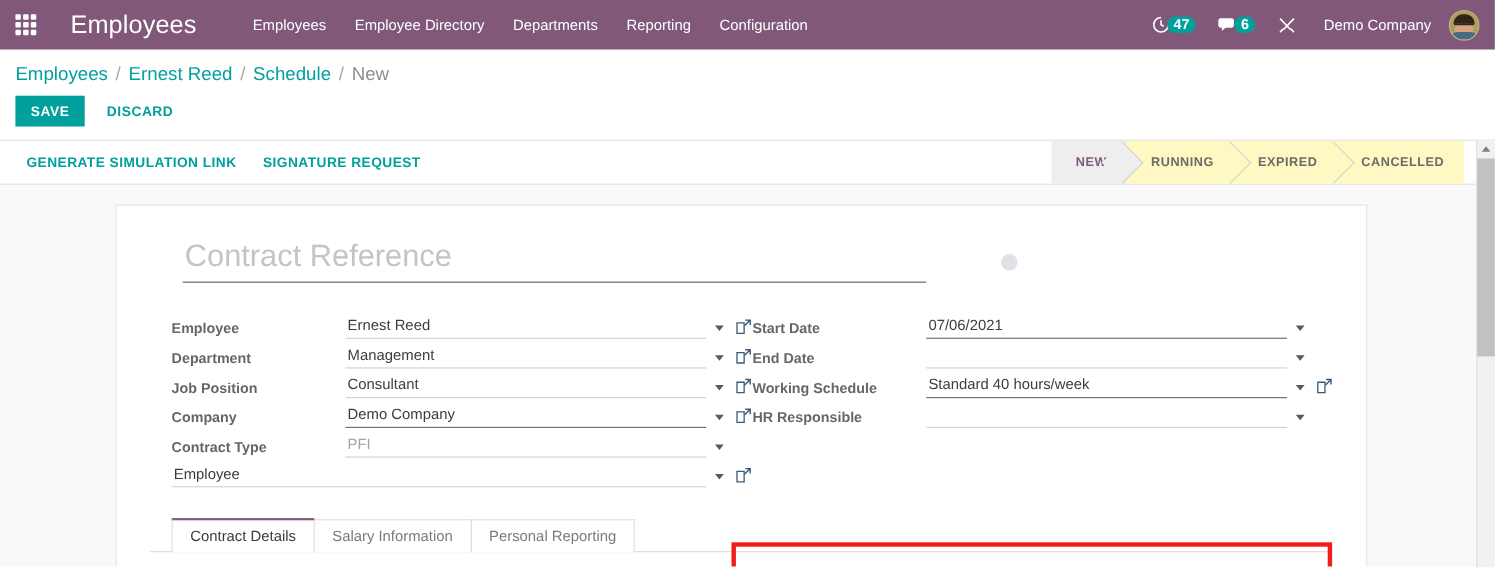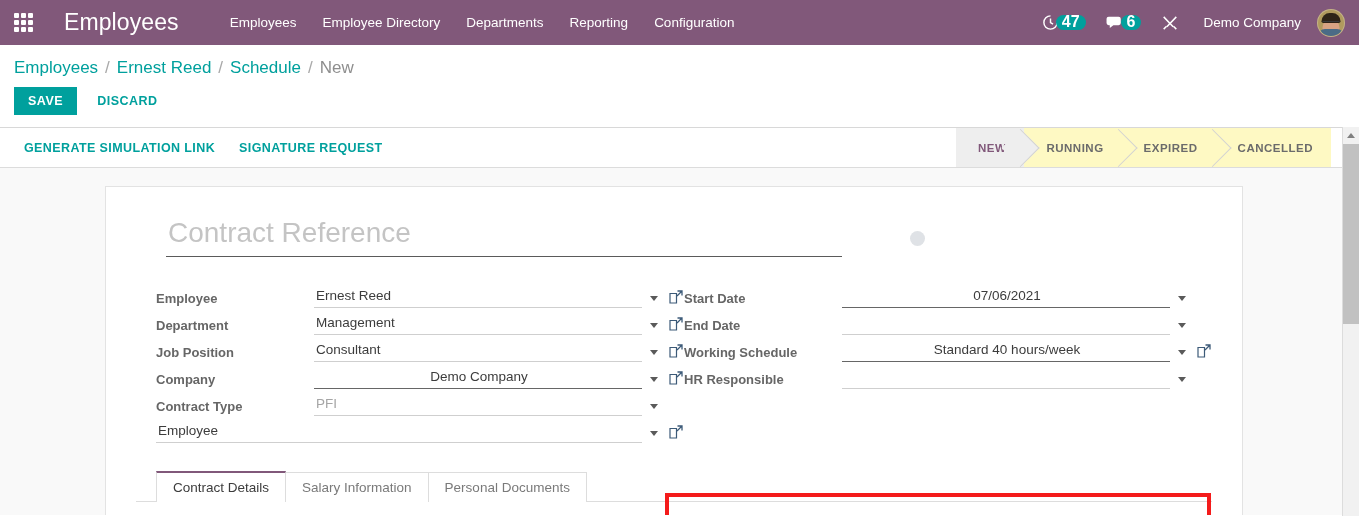--- a/index.html
+++ b/index.html
@@ -63,21 +63,21 @@
     padding-right: 10px;
   }
   .nav-sys {
     display: flex; align-items: center;
     padding: 0 10px; height: 45px; cursor: pointer;
     position: relative;
   }
   .badge {
     background: #00a09d;
     color: #fff;
-    font-size: 16px;
+    font-size: 13px;
     font-weight: bold;
     border-radius: 9px;
     padding: 1px 6px 2px 6px;
     margin-left: -3px;
     line-height: 12px;
   }
   .icon-white { fill: none; stroke: #ffffff; stroke-width: 1.7; }
   .company-name {
     font-size: 13.5px;
     padding: 0 14px;
@@ -297,21 +297,21 @@
     font-size: 13.5px;
     color: #3c3c3c;
     border: none;
     border-bottom: 1px solid #cfcfcf;
     background: transparent;
     outline: none;
     padding: 0 0 3px 2px;
     font-family: inherit;
     height: 21px;
   }
-  .finput.strong { border-bottom: 1px solid #666666; text-align: center; }
+  .finput.strong { border-bottom: 1px solid #666666; }
   .finput.muted { color: #a5a5a5; }
   .caret {
     width: 0; height: 0;
     border-left: 4.5px solid transparent;
     border-right: 4.5px solid transparent;
     border-top: 5px solid #5a5a5a;
     margin: 0 0 7px 8px;
     flex: 0 0 auto;
     cursor: pointer;
   }
@@ -610,21 +610,21 @@
             <span class="extlink-space"></span>
           </div>
         </div>
 
       </div>
     </div>
 
     <div class="notebook">
       <div class="tab active">Contract Details</div>
       <div class="tab">Salary Information</div>
-      <div class="tab">Personal Documents</div>
+      <div class="tab">Personal Reporting</div>
     </div>
 
   </div>
 
   <div class="hl" id="hl-working"></div>
 
 </div>
 
 <div class="scrollbar">
   <div class="sb-up">

